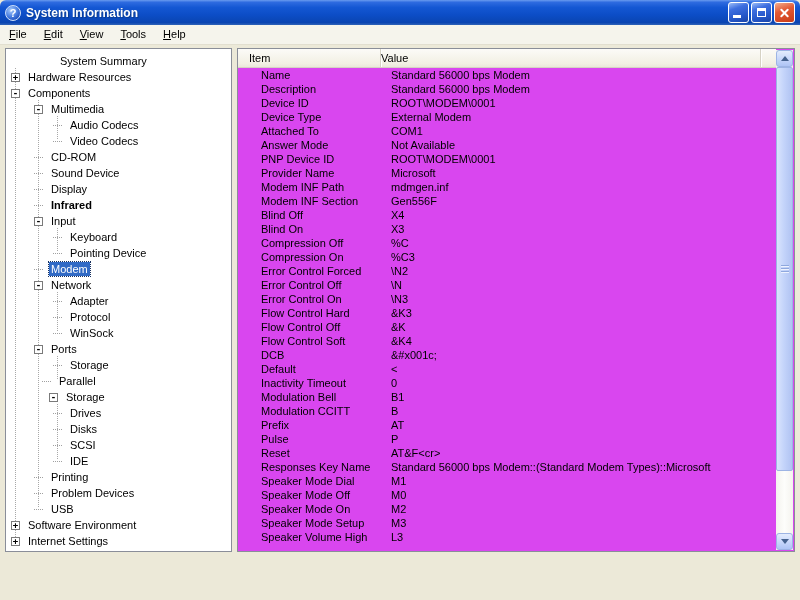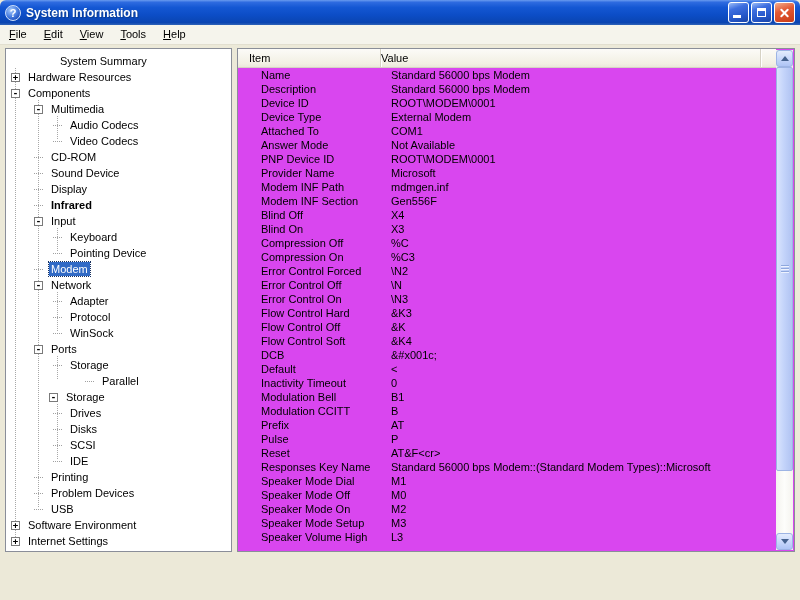--- a/index.html
+++ b/index.html
@@ -171,21 +171,21 @@
       <div class="tree-row" style="padding-left: 28px;"><span class="tree-glyph">-</span><span class="tree-label">Input</span></div>
       <div class="tree-row" style="padding-left: 47px;"><span class="tree-connector"></span><span class="tree-label">Keyboard</span></div>
       <div class="tree-row" style="padding-left: 47px;"><span class="tree-connector"></span><span class="tree-label">Pointing Device</span></div>
       <div class="tree-row" style="padding-left: 28px;"><span class="tree-connector"></span><span class="tree-label selected">Modem</span></div>
       <div class="tree-row" style="padding-left: 28px;"><span class="tree-glyph">-</span><span class="tree-label">Network</span></div>
       <div class="tree-row" style="padding-left: 47px;"><span class="tree-connector"></span><span class="tree-label">Adapter</span></div>
       <div class="tree-row" style="padding-left: 47px;"><span class="tree-connector"></span><span class="tree-label">Protocol</span></div>
       <div class="tree-row" style="padding-left: 47px;"><span class="tree-connector"></span><span class="tree-label">WinSock</span></div>
       <div class="tree-row" style="padding-left: 28px;"><span class="tree-glyph">-</span><span class="tree-label">Ports</span></div>
       <div class="tree-row" style="padding-left: 47px;"><span class="tree-connector"></span><span class="tree-label">Storage</span></div>
-      <div class="tree-row" style="padding-left: 36px; margin-left: 43px;"><span class="tree-connector"></span><span class="tree-label">Parallel</span></div>
+      <div class="tree-row" style="padding-left: 36px;"><span class="tree-connector"></span><span class="tree-label">Parallel</span></div>
       <div class="tree-row" style="padding-left: 43px;"><span class="tree-glyph">-</span><span class="tree-label">Storage</span></div>
       <div class="tree-row" style="padding-left: 47px;"><span class="tree-connector"></span><span class="tree-label">Drives</span></div>
       <div class="tree-row" style="padding-left: 47px;"><span class="tree-connector"></span><span class="tree-label">Disks</span></div>
       <div class="tree-row" style="padding-left: 47px;"><span class="tree-connector"></span><span class="tree-label">SCSI</span></div>
       <div class="tree-row" style="padding-left: 47px;"><span class="tree-connector"></span><span class="tree-label">IDE</span></div>
       <div class="tree-row" style="padding-left: 28px;"><span class="tree-connector"></span><span class="tree-label">Printing</span></div>
       <div class="tree-row" style="padding-left: 28px;"><span class="tree-connector"></span><span class="tree-label">Problem Devices</span></div>
       <div class="tree-row" style="padding-left: 28px;"><span class="tree-connector"></span><span class="tree-label">USB</span></div>
       <div class="tree-row" style="padding-left: 5px;"><span class="tree-glyph">+</span><span class="tree-label">Software Environment</span></div>
       <div class="tree-row" style="padding-left: 5px;"><span class="tree-glyph">+</span><span class="tree-label">Internet Settings</span></div>

